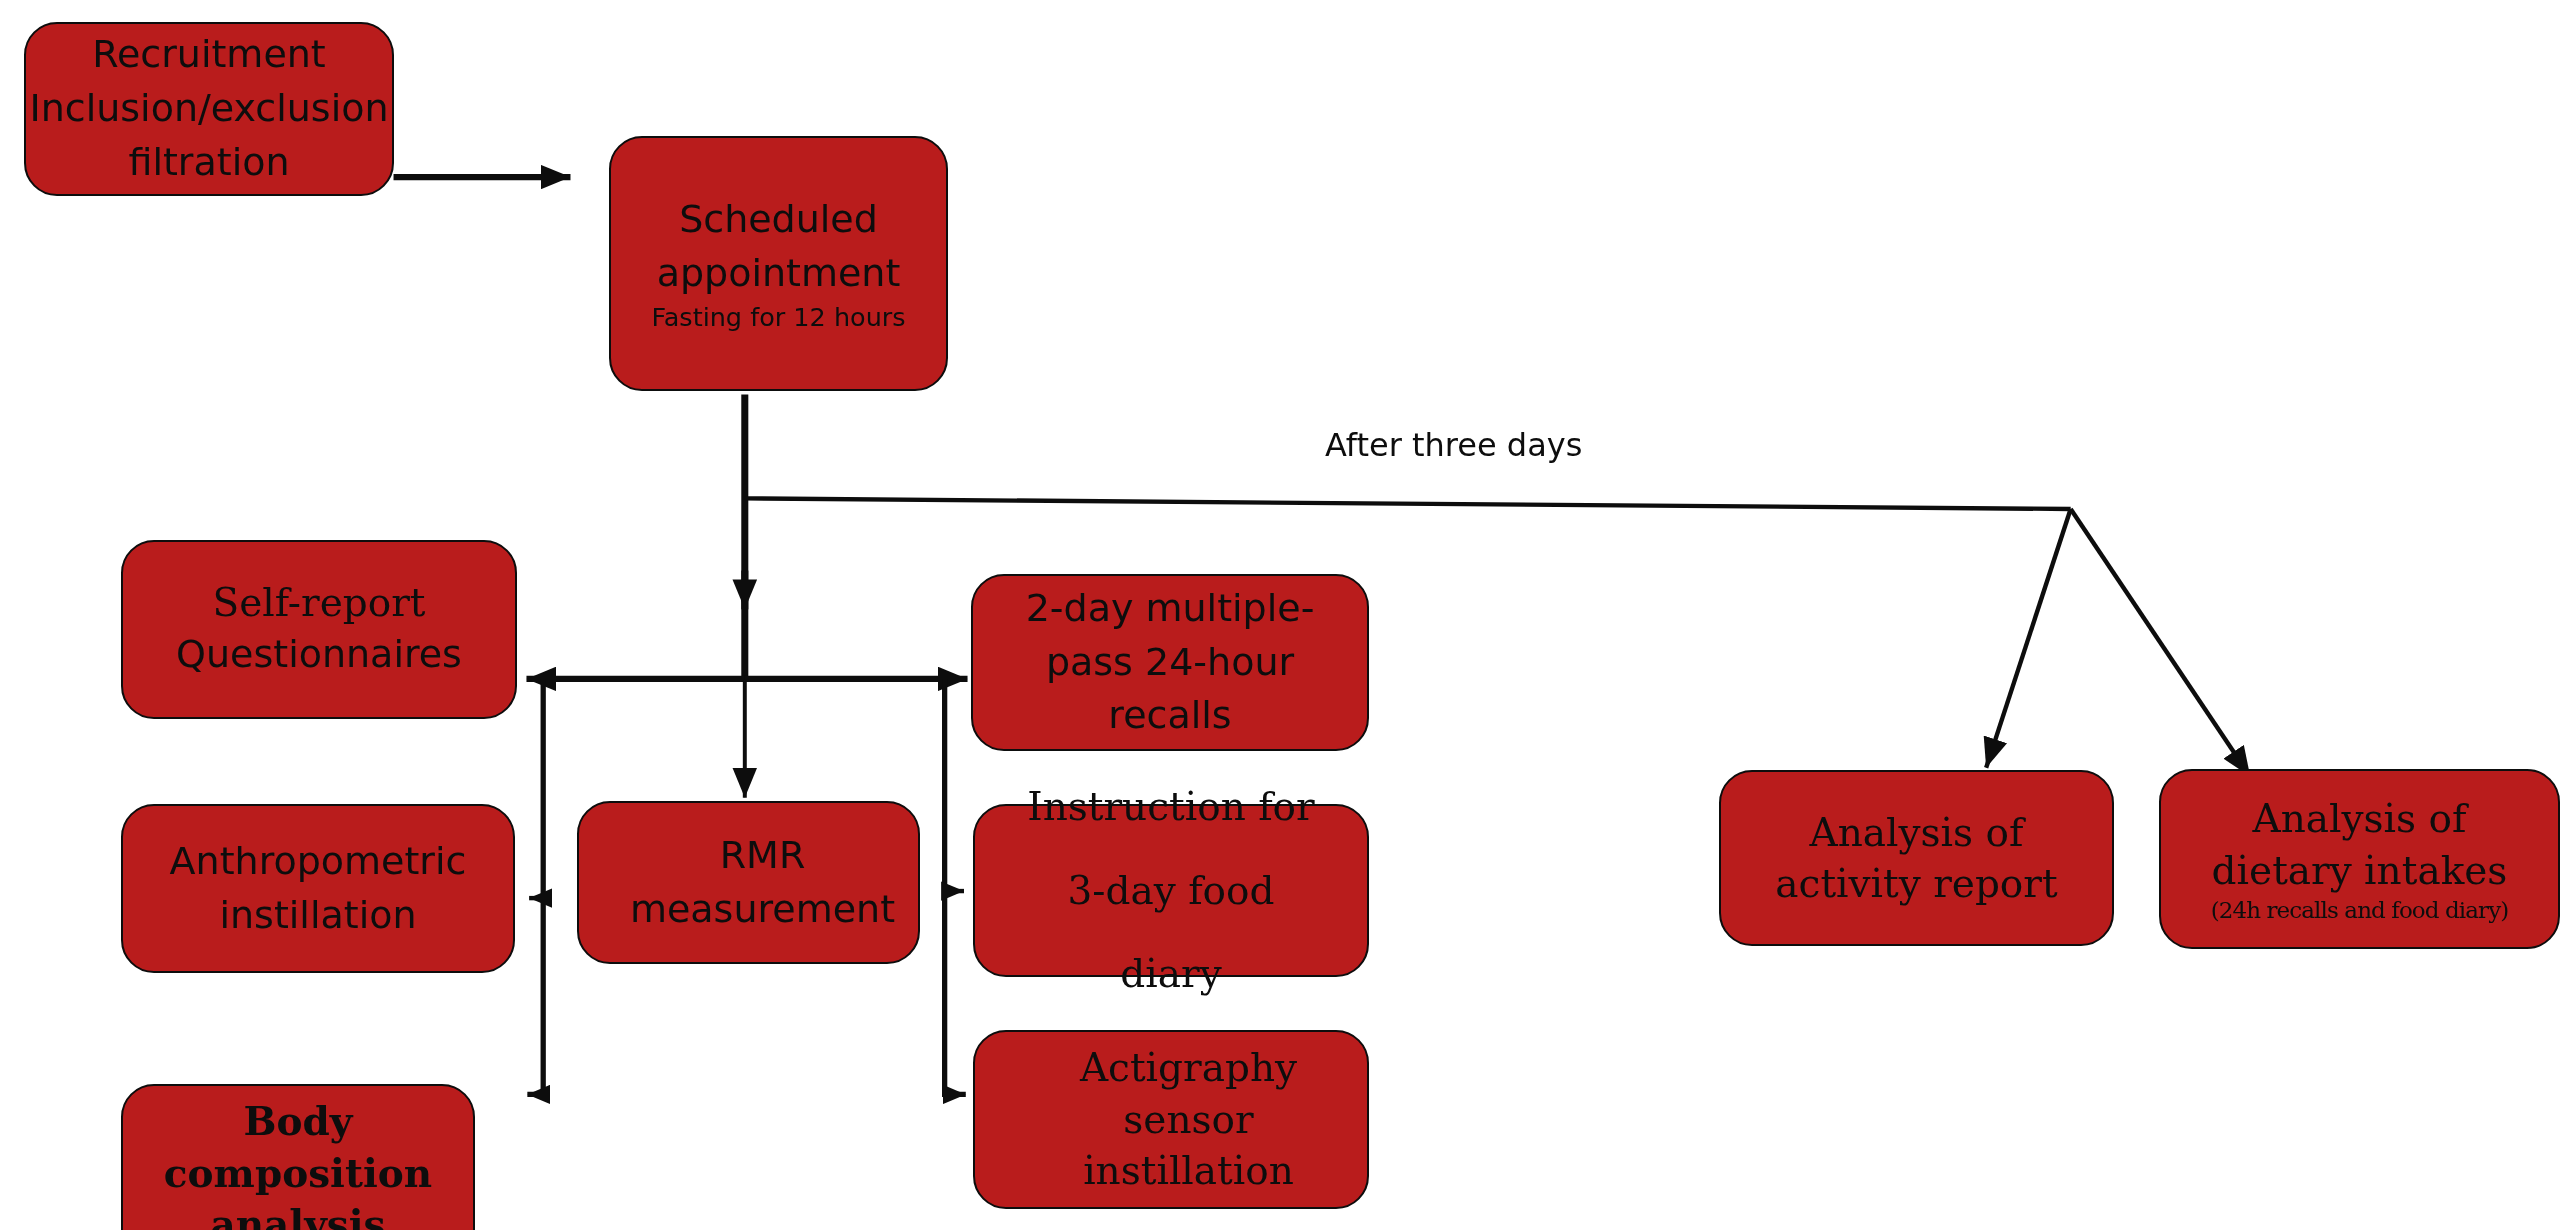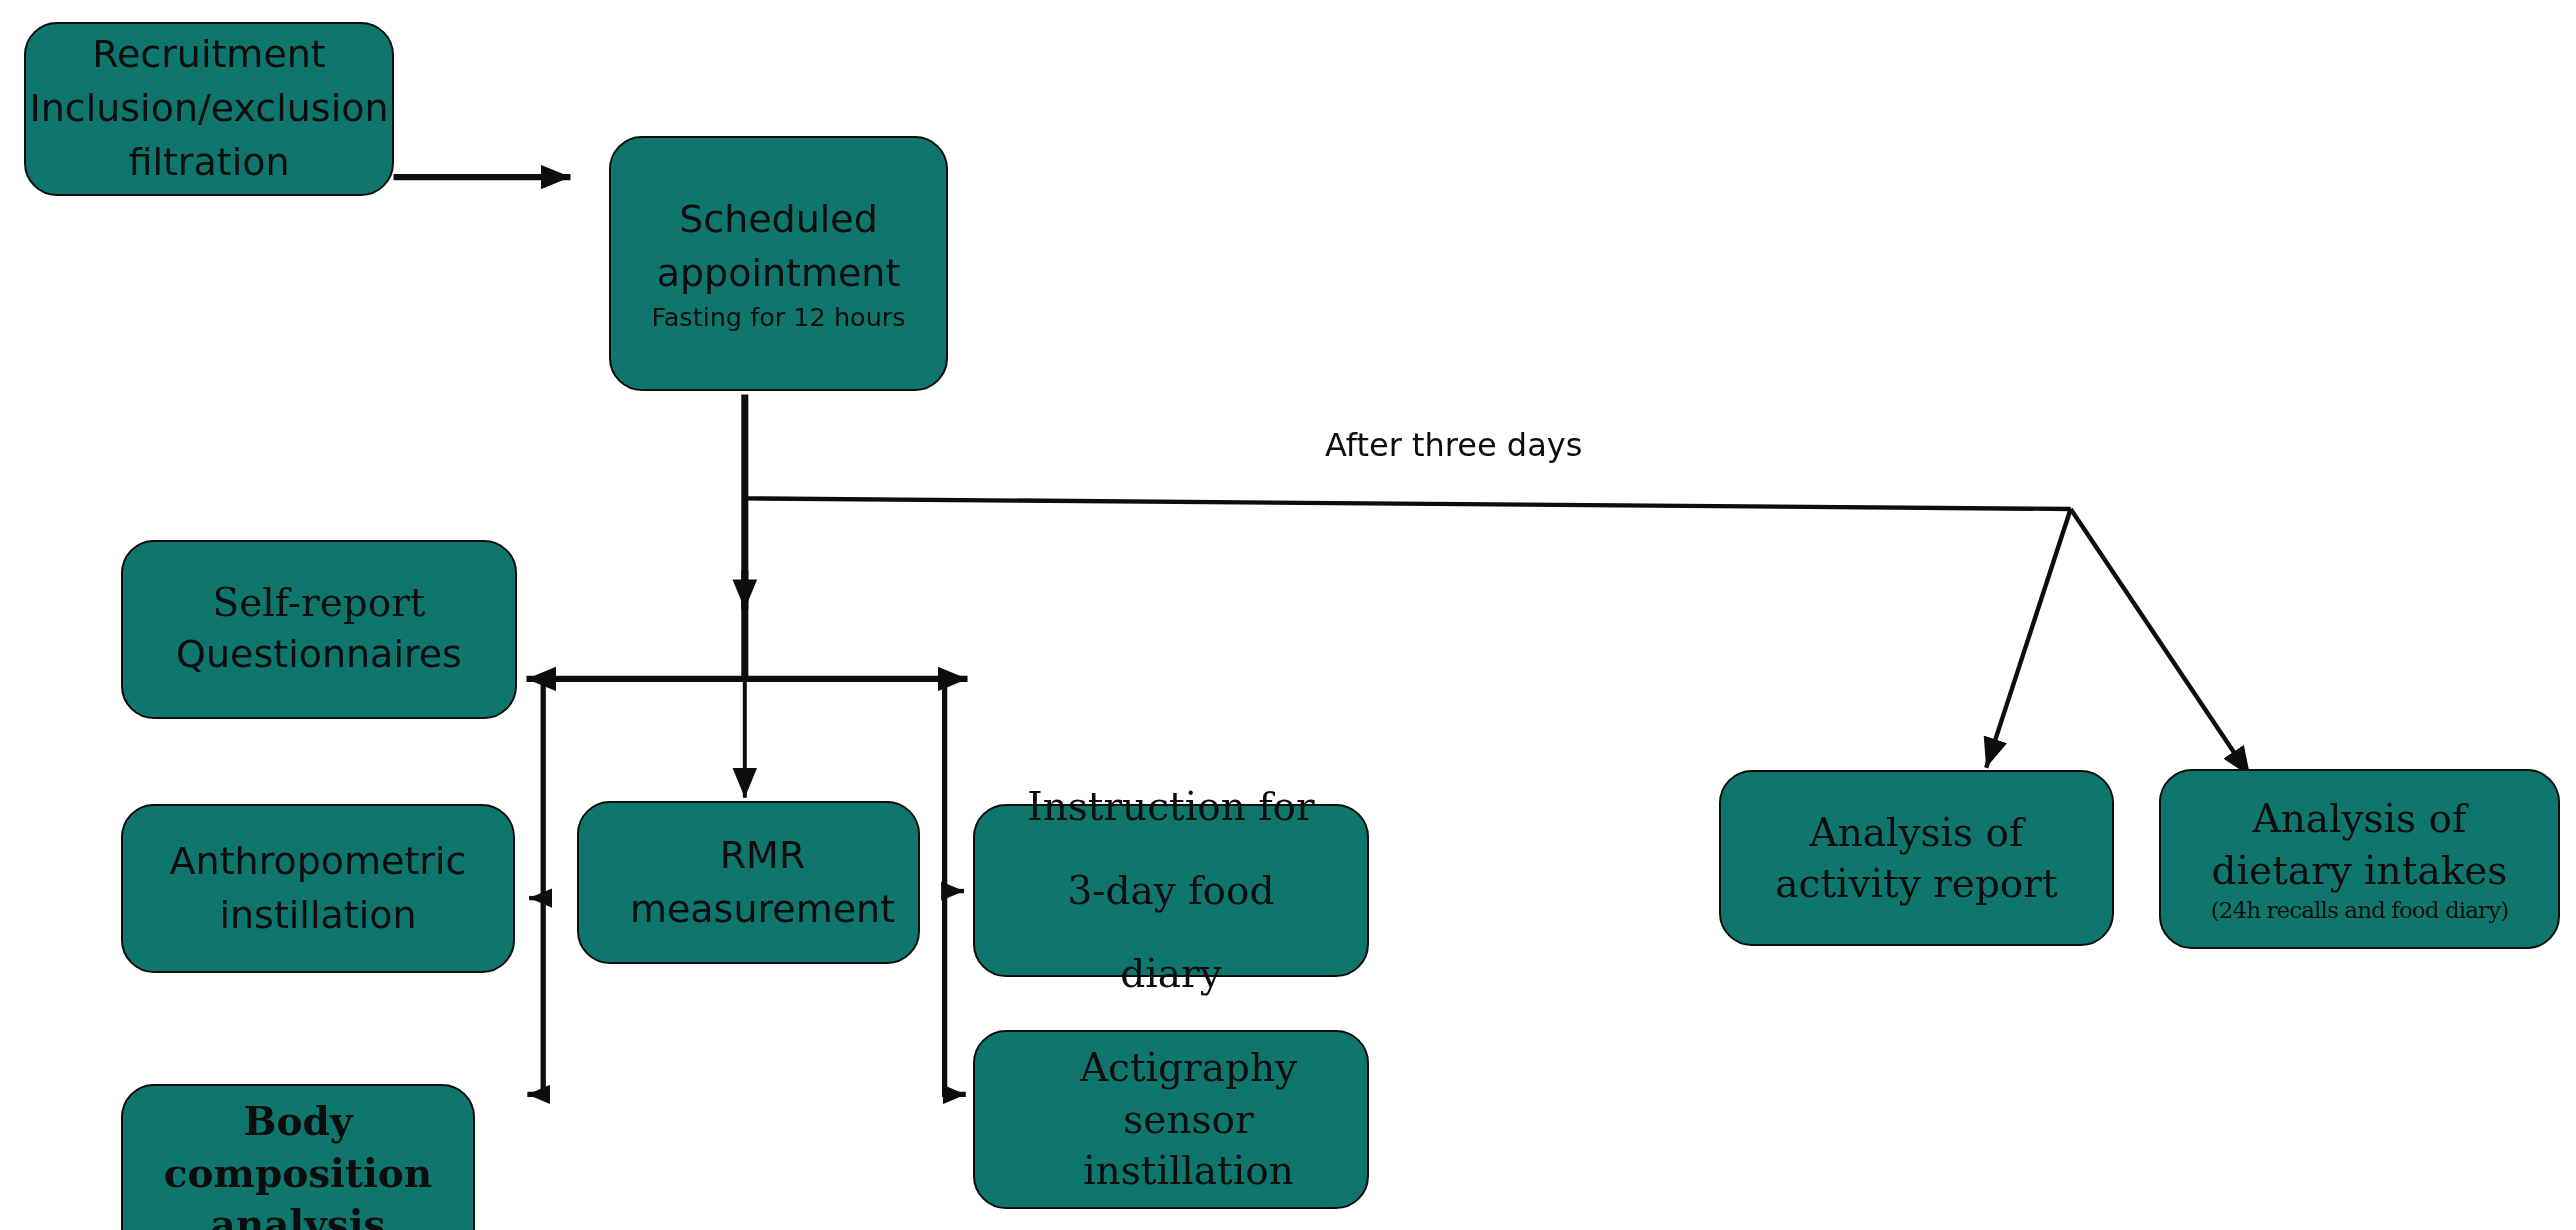--- a/index.html
+++ b/index.html
@@ -17,21 +17,21 @@
   .connector-layer {
     position: absolute;
     left: 0;
     top: 0;
     width: 2576px;
     height: 1231px;
   }
   .node {
     position: absolute;
     box-sizing: border-box;
-    background: #0f766e;
+    background: #b91c1c;
     border: 2.6px solid #0d0d0d;
     border-radius: 33px;
     display: flex;
     flex-direction: column;
     align-items: center;
     justify-content: center;
     text-align: center;
     color: #0d0d0d;
     z-index: 2;
   }
@@ -153,20 +153,25 @@
     <span class="ln serif">Body</span>
     <span class="ln serif">composition</span>
     <span class="ln serif">analysis</span>
   </div>
 
   <div class="node" id="node-rmr">
     <span class="ln sans">RMR</span>
     <span class="ln sans">measurement</span>
   </div>
 
+  <div class="node" id="node-recalls">
+    <span class="ln sans">2-day multiple-</span>
+    <span class="ln sans">pass 24-hour</span>
+    <span class="ln sans">recalls</span>
+  </div>
 
   <div class="node" id="node-instruction">
     <span class="ln serif">Instruction for</span>
     <span class="ln serif">3-day food</span>
     <span class="ln serif">diary</span>
   </div>
 
   <div class="node" id="node-actigraphy">
     <span class="ln serif">Actigraphy</span>
     <span class="ln serif">sensor</span>

